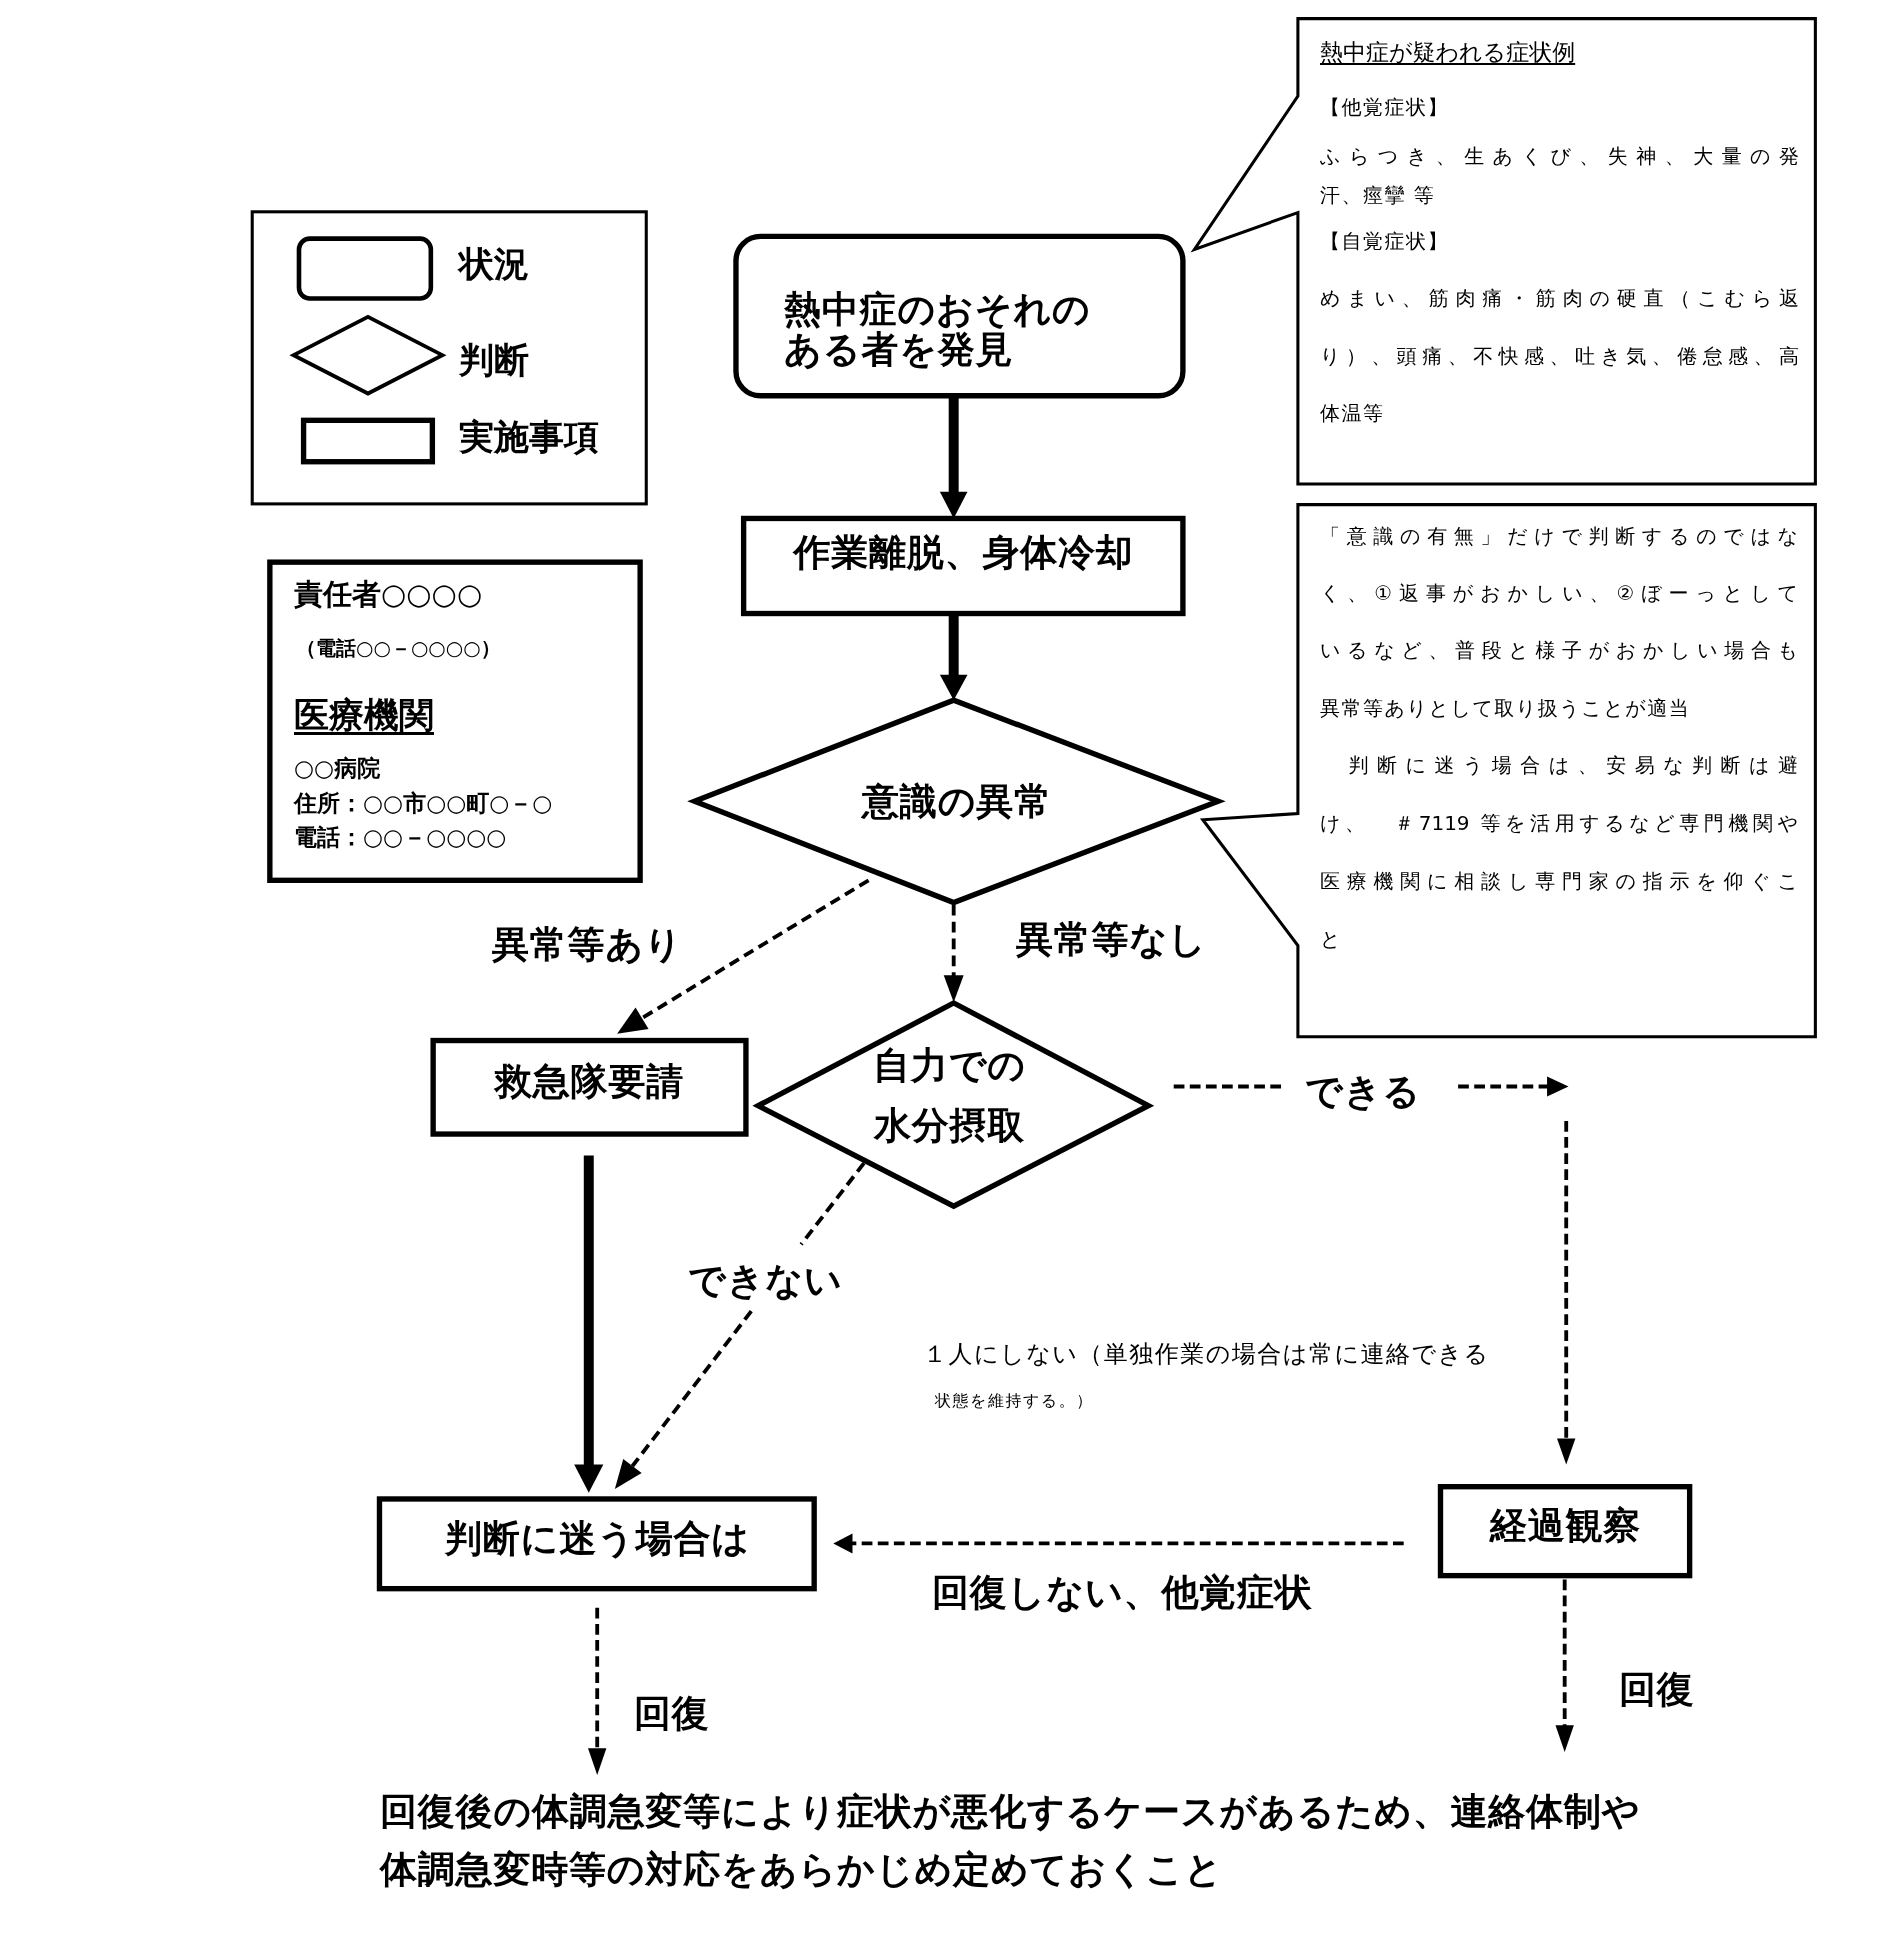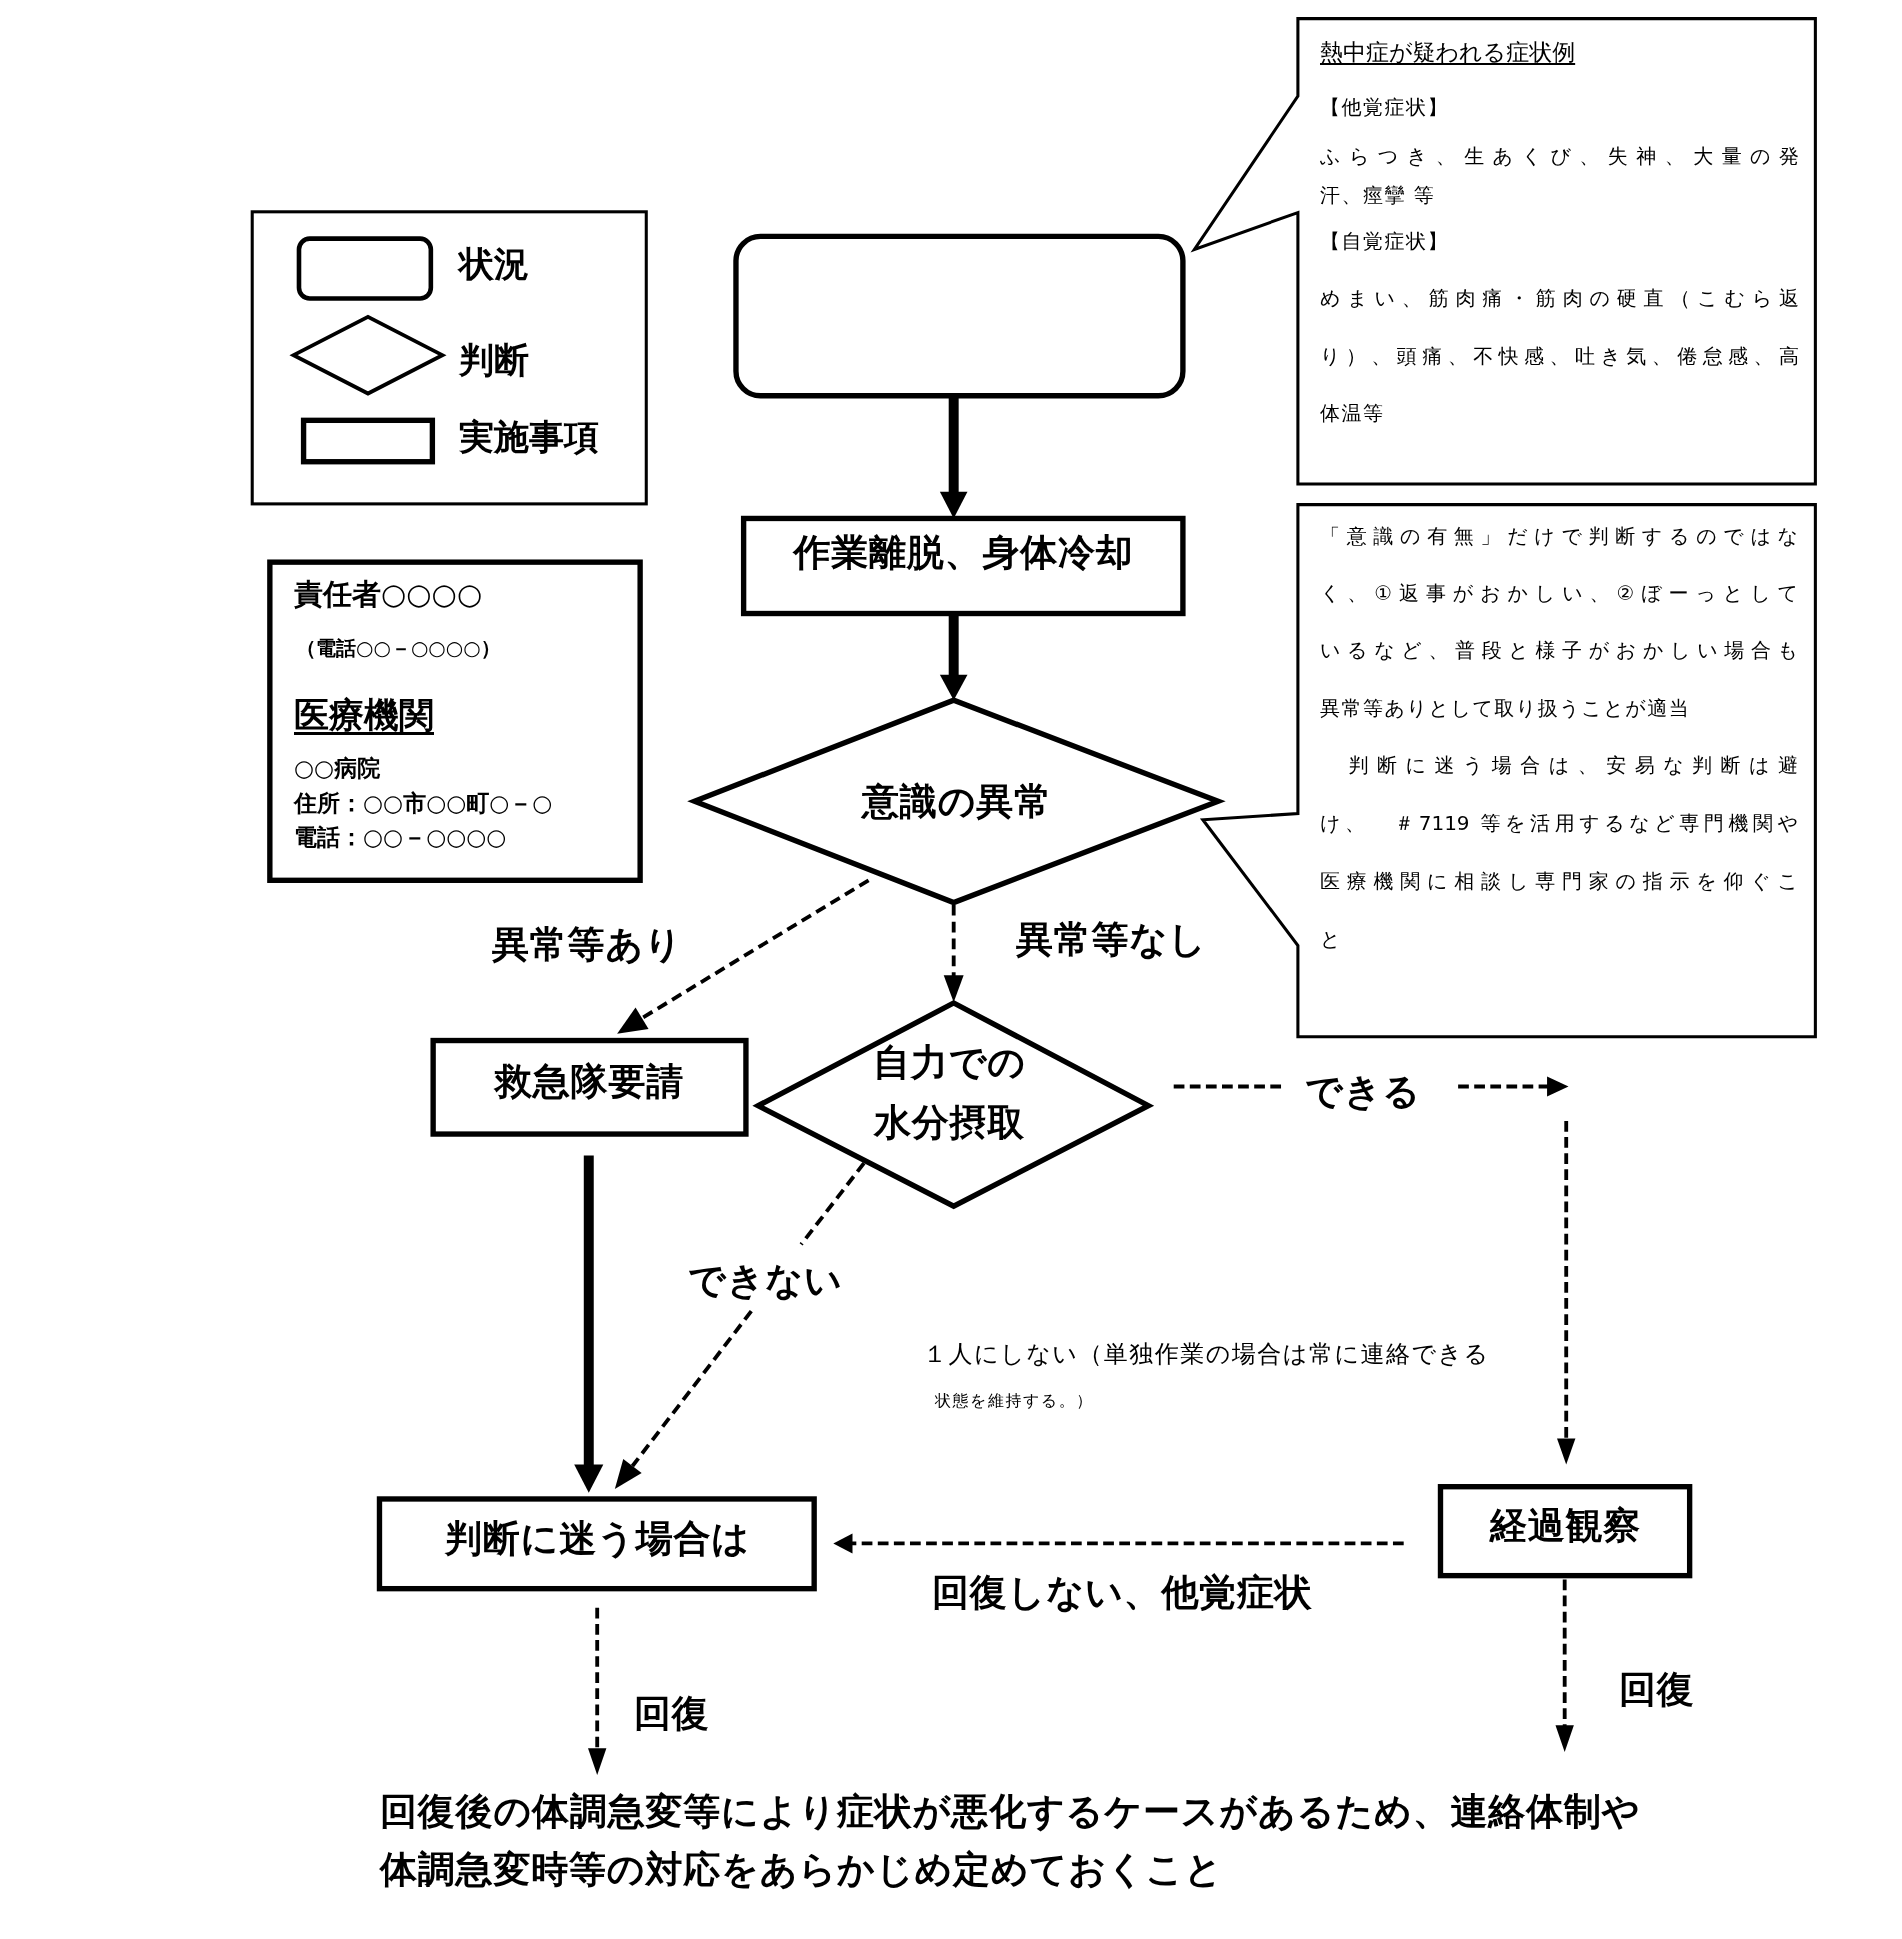--- a/index.html
+++ b/index.html
@@ -16,21 +16,21 @@
   .f38 { font-size: 29px; }
   .f30 { font-size: 23px; }
   .f26 { font-size: 20px; }
   .center { text-align: center; }
   .ln { position: absolute; line-height: 1; font-size: 20px; white-space: normal; }
   .jl { text-align: justify; text-align-last: justify; }
   .sp { letter-spacing: 1.5px; white-space: nowrap; }
   .u-thick { text-decoration: underline; text-decoration-thickness: 3.1px; text-underline-offset: 4.6px; }
   .u-thin { text-decoration: underline; text-decoration-thickness: 1.5px; text-underline-offset: 3.1px; }
   .stack > div { height: 40px; line-height: 37px; }
-  .stack2 > div { height: 60px; line-height: 37px; font-family: Liberation Mono, monospace; }
+  .stack2 > div { height: 60px; line-height: 37px; }
 </style>
 </head>
 <body>
 
 <div id="canvas">
 
   <svg class="shapes" width="1902" height="1940" viewBox="0 0 2481 2530">
 
     <path d="M1693,24 L2368,24 L2368,631 L1693,631 L1693,277 L1558,325 L1693,125 Z" fill="#fff" stroke="#000" stroke-width="4" stroke-linejoin="miter"></path>
     <path d="M1693,658 L2368,658 L2368,1352 L1693,1352 L1693,1233 L1569,1069 L1693,1061 Z" fill="#fff" stroke="#000" stroke-width="4" stroke-linejoin="miter"></path>
@@ -112,20 +112,24 @@
   <div class="t b f46" style="left:459px; top:343px;">判断</div>
   <div class="t b f46" style="left:459px; top:420px;">実施事項</div>
 
   <div class="t b f38" style="left:294px; top:580px;">責任者○○○○</div>
   <div class="t b f26" style="left:296px; top:638px;">（電話○○－○○○○）</div>
   <div class="t b f46 u-thick" style="left:294px; top:698px;">医療機関</div>
   <div class="t b f30" style="left:294px; top:757px;">○○病院</div>
   <div class="t b f30" style="left:294px; top:792px;">住所：○○市○○町○－○</div>
   <div class="t b f30" style="left:294px; top:826px;">電話：○○－○○○○</div>
 
+  <div class="t b f48 stack" style="left:784px; top:291px;">
+    <div>熱中症のおそれの</div>
+    <div>ある者を発見</div>
+  </div>
 
   <div class="t b f48 center" style="left:744px; width:439px; top:534px;">作業離脱、身体冷却</div>
 
   <div class="t b f48 center" style="left:695px; width:524px; top:783px;">意識の異常</div>
 
   <div class="t b f48" style="left:492px; top:926px;">異常等あり</div>
   <div class="t b f48" style="left:1016px; top:921px;">異常等なし</div>
 
   <div class="t b f48 center" style="left:433px; width:313px; top:1063px;">救急隊要請</div>
 

